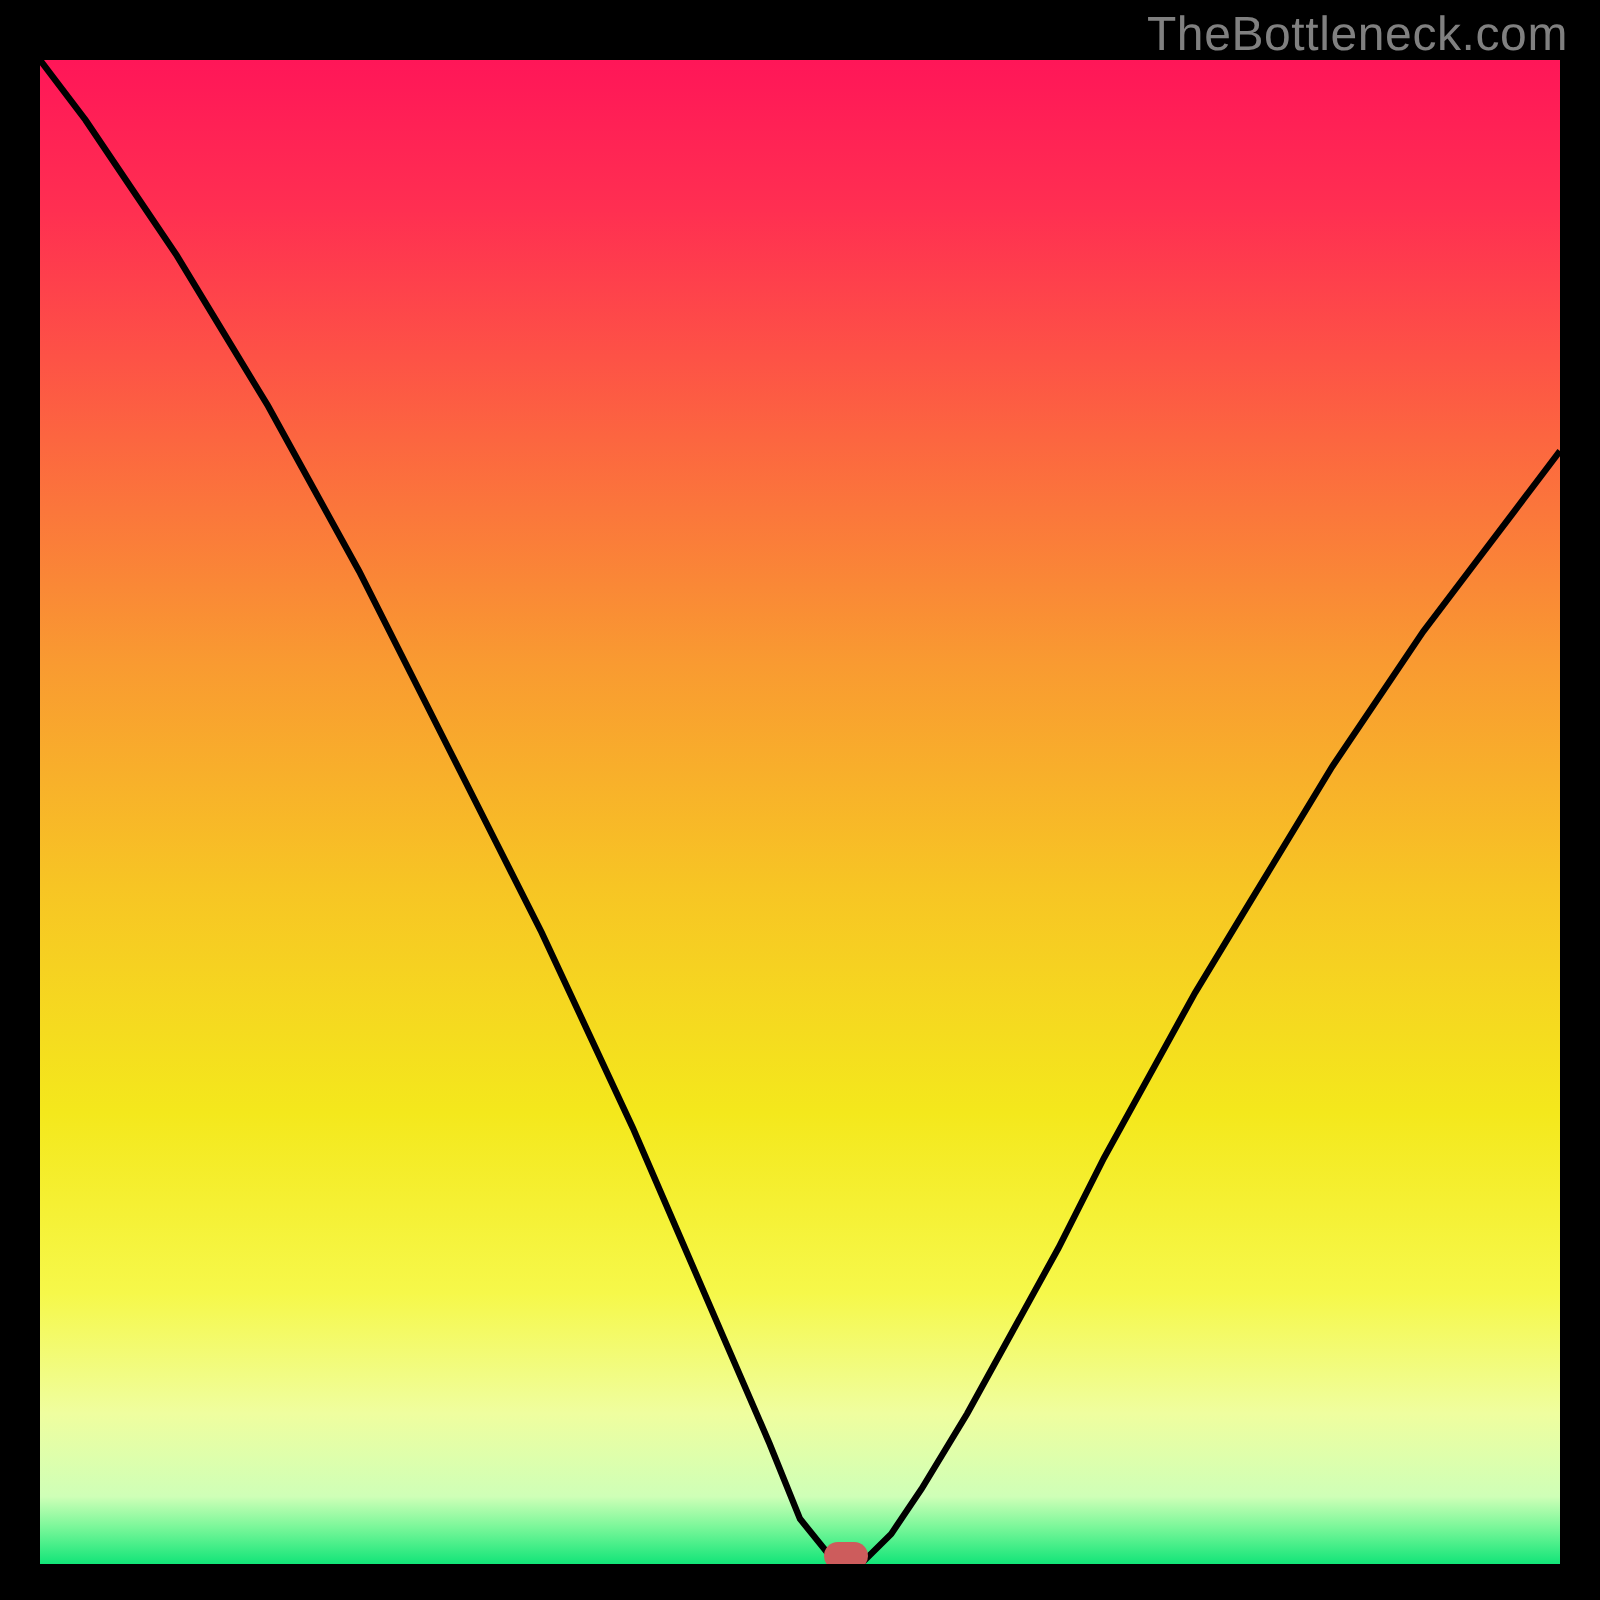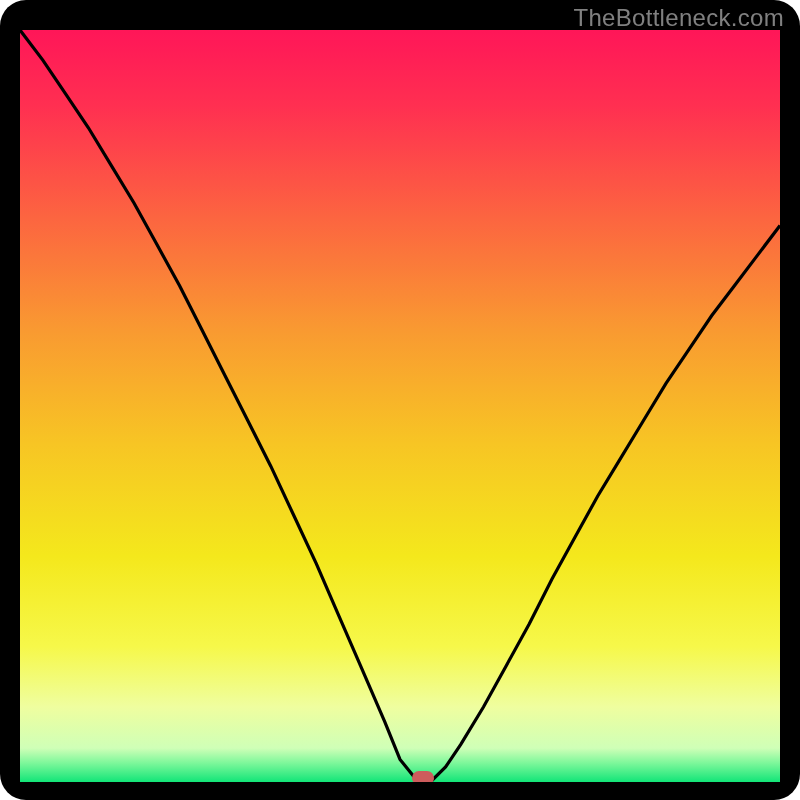--- a/index.html
+++ b/index.html
@@ -8,21 +8,20 @@
     background: #fff;
     width: 800px;
     height: 800px;
     overflow: hidden;
   }
   .container {
     position: relative;
     width: 800px;
     height: 800px;
     background: #000;
-    border-radius: 26px;
   }
   .watermark {
     position: absolute;
     top: 4px;
     right: 16px;
     color: #808080;
     font-family: Arial, Helvetica, sans-serif;
     font-size: 24px;
     z-index: 10;
     letter-spacing: 0.3px;

